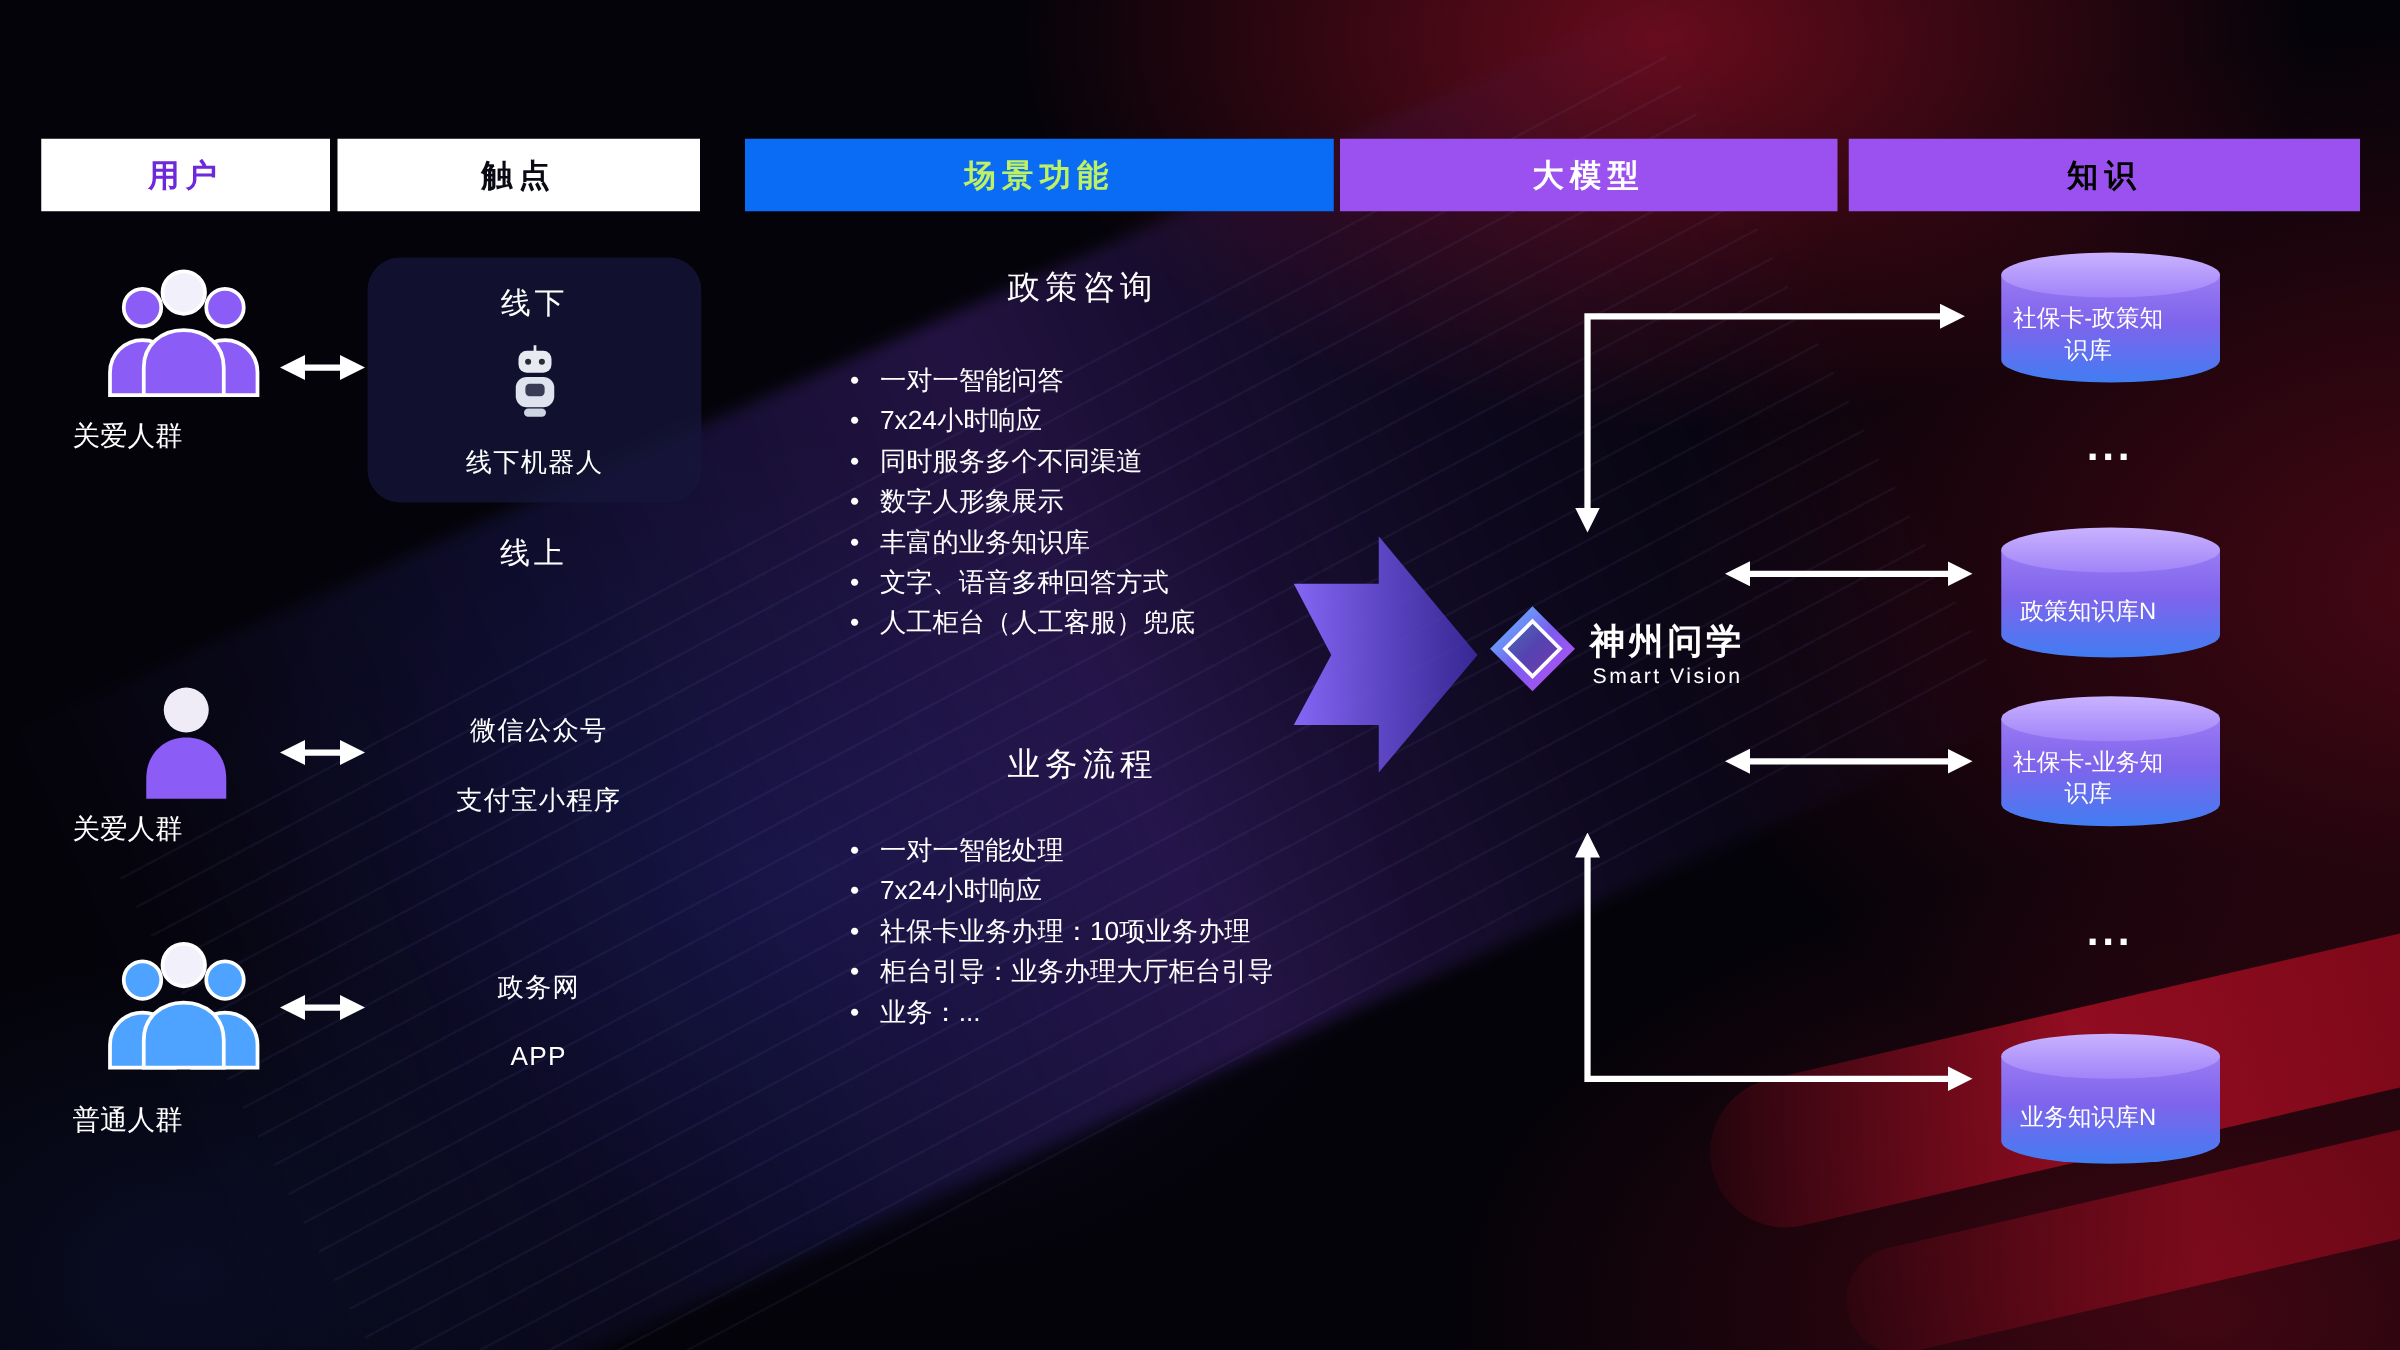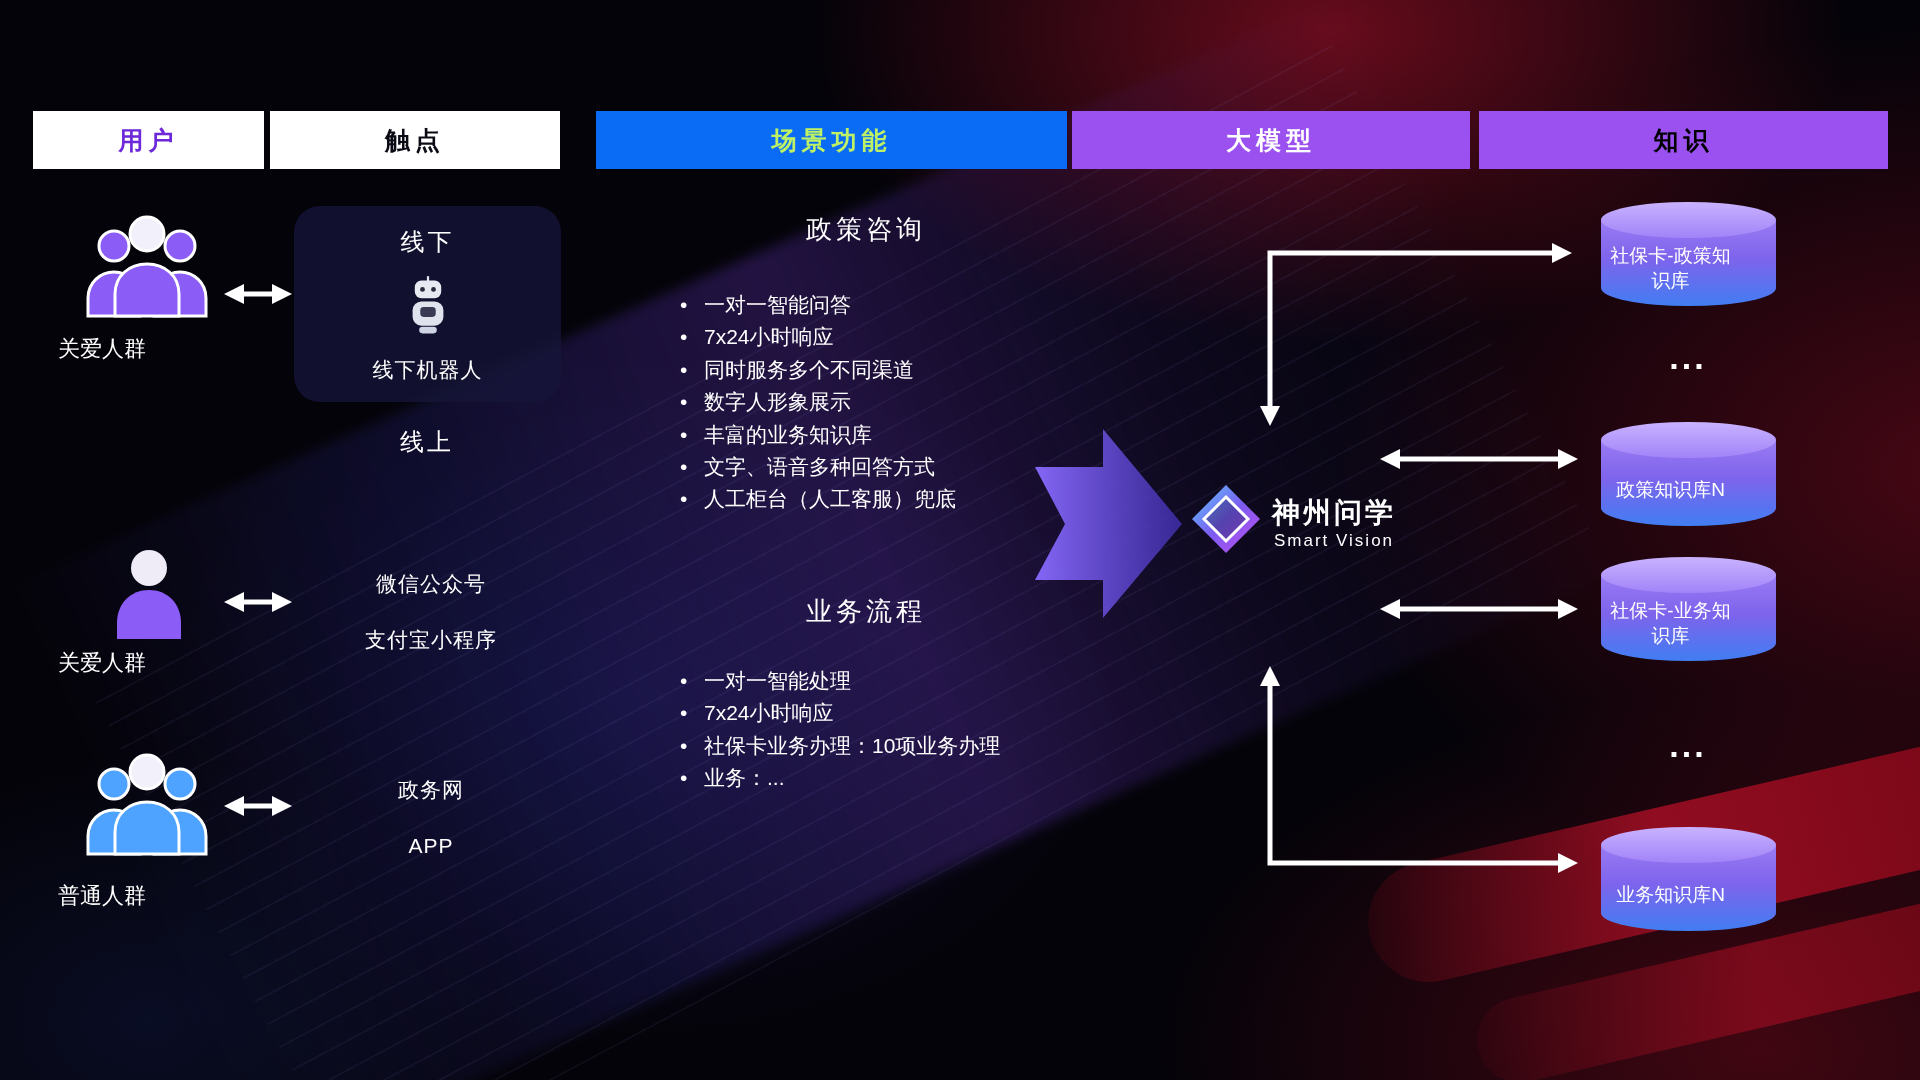--- a/index.html
+++ b/index.html
@@ -152,20 +152,21 @@
     <li>数字人形象展示</li>
     <li>丰富的业务知识库</li>
     <li>文字、语音多种回答方式</li>
     <li>人工柜台（人工客服）兜底</li>
   </ul>
   <div class="scene-title t2">业务流程</div>
   <ul class="scene-list l2">
     <li>一对一智能处理</li>
     <li>7x24小时响应</li>
     <li>社保卡业务办理：10项业务办理</li>
+    <li>柜台引导：业务办理大厅柜台引导</li>
     <li>业务：...</li>
   </ul>
 
   <div class="flow-arrow">
     <svg width="147" height="189" viewBox="0 0 147 189">
       <defs>
         <linearGradient id="ag" x1="0" y1="0" x2="1" y2="0">
           <stop offset="0" stop-color="#8a6bff" stop-opacity="0.95"></stop>
           <stop offset="1" stop-color="#412fb0" stop-opacity="0.8"></stop>
         </linearGradient>

